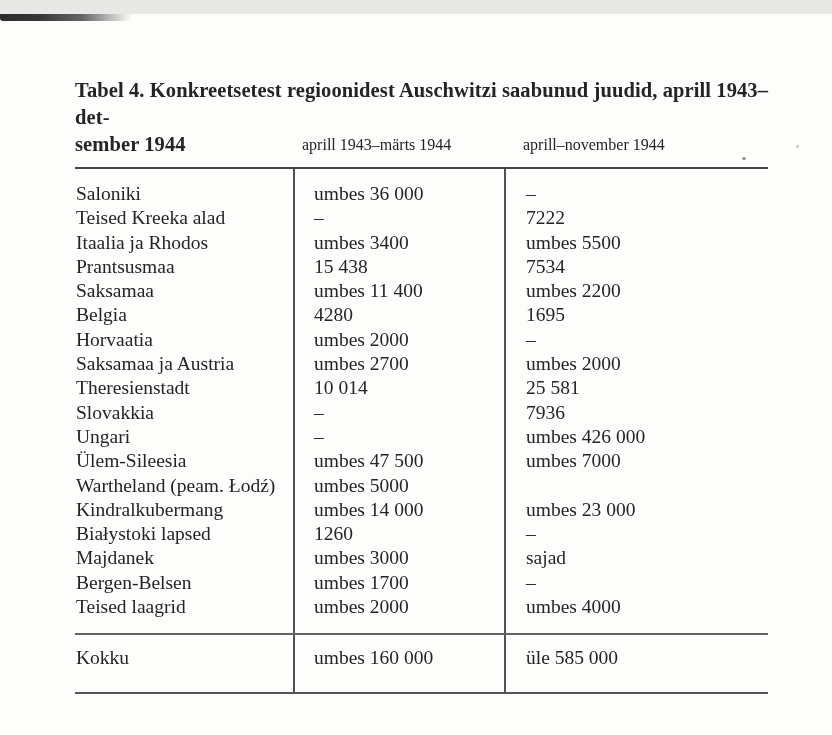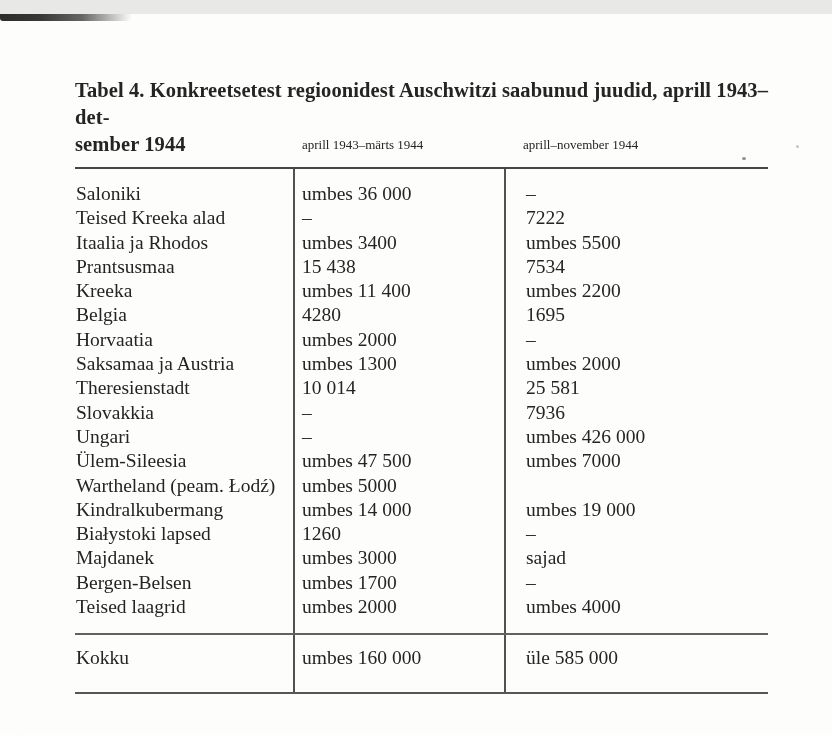--- a/index.html
+++ b/index.html
@@ -52,21 +52,21 @@
     font-size: 20.5px;
     font-weight: bold;
     line-height: 27px;
     letter-spacing: 0.1px;
   }
 
   
   .col-header {
     position: absolute;
     top: 119px;
-    font-size: 13px;
+    font-size: 16px;
     line-height: 24px;
     white-space: nowrap;
   }
   .col-header.h1 { left: 302px; }
   .col-header.h2 { left: 523px; }
 
   
   .table-area {
     position: absolute;
     left: 75px; top: 153px;
@@ -91,21 +91,21 @@
   }
   .trow, .total-row {
     display: grid;
     grid-template-columns: 219px 211px 1fr;
     height: 24.3px;
     line-height: 24.3px;
     font-size: 19.5px;
     white-space: nowrap;
   }
   .trow .c1, .total-row .c1 { padding-left: 1px; }
-  .trow .c2, .total-row .c2 { padding-left: 8px; }
+  .trow .c2, .total-row .c2 { padding-left: 20px; }
   .trow .c3, .total-row .c3 { padding-left: 21px; }
 
   .sep {
     position: absolute;
     left: 0; top: 464px;
     width: 100%;
     height: 1.5px;
     background: #616161;
   }
   .total-row {
@@ -147,37 +147,37 @@
           <span class="c1">Itaalia ja Rhodos</span>
           <span class="c2">umbes 3400</span>
           <span class="c3">umbes 5500</span>
         </div>
         <div class="trow">
           <span class="c1">Prantsusmaa</span>
           <span class="c2">15 438</span>
           <span class="c3">7534</span>
         </div>
         <div class="trow">
-          <span class="c1">Kreeka</span>
+          <span class="c1">Saksamaa</span>
           <span class="c2">umbes 11 400</span>
           <span class="c3">umbes 2200</span>
         </div>
         <div class="trow">
           <span class="c1">Belgia</span>
           <span class="c2">4280</span>
           <span class="c3">1695</span>
         </div>
         <div class="trow">
           <span class="c1">Horvaatia</span>
           <span class="c2">umbes 2000</span>
           <span class="c3">–</span>
         </div>
         <div class="trow">
           <span class="c1">Saksamaa ja Austria</span>
-          <span class="c2">umbes 1300</span>
+          <span class="c2">umbes 2700</span>
           <span class="c3">umbes 2000</span>
         </div>
         <div class="trow">
           <span class="c1">Theresienstadt</span>
           <span class="c2">10 014</span>
           <span class="c3">25 581</span>
         </div>
         <div class="trow">
           <span class="c1">Slovakkia</span>
           <span class="c2">–</span>
@@ -193,21 +193,21 @@
           <span class="c2">umbes 47 500</span>
           <span class="c3">umbes 7000</span>
         </div>
         <div class="trow">
           <span class="c1">Wartheland (peam. Łodź)</span>
           <span class="c2">umbes 5000</span>
         </div>
         <div class="trow">
           <span class="c1">Kindralkubermang</span>
           <span class="c2">umbes 14 000</span>
-          <span class="c3">umbes 19 000</span>
+          <span class="c3">umbes 23 000</span>
         </div>
         <div class="trow">
           <span class="c1">Białystoki lapsed</span>
           <span class="c2">1260</span>
           <span class="c3">–</span>
         </div>
         <div class="trow">
           <span class="c1">Majdanek</span>
           <span class="c2">umbes 3000</span>
           <span class="c3">sajad</span>

